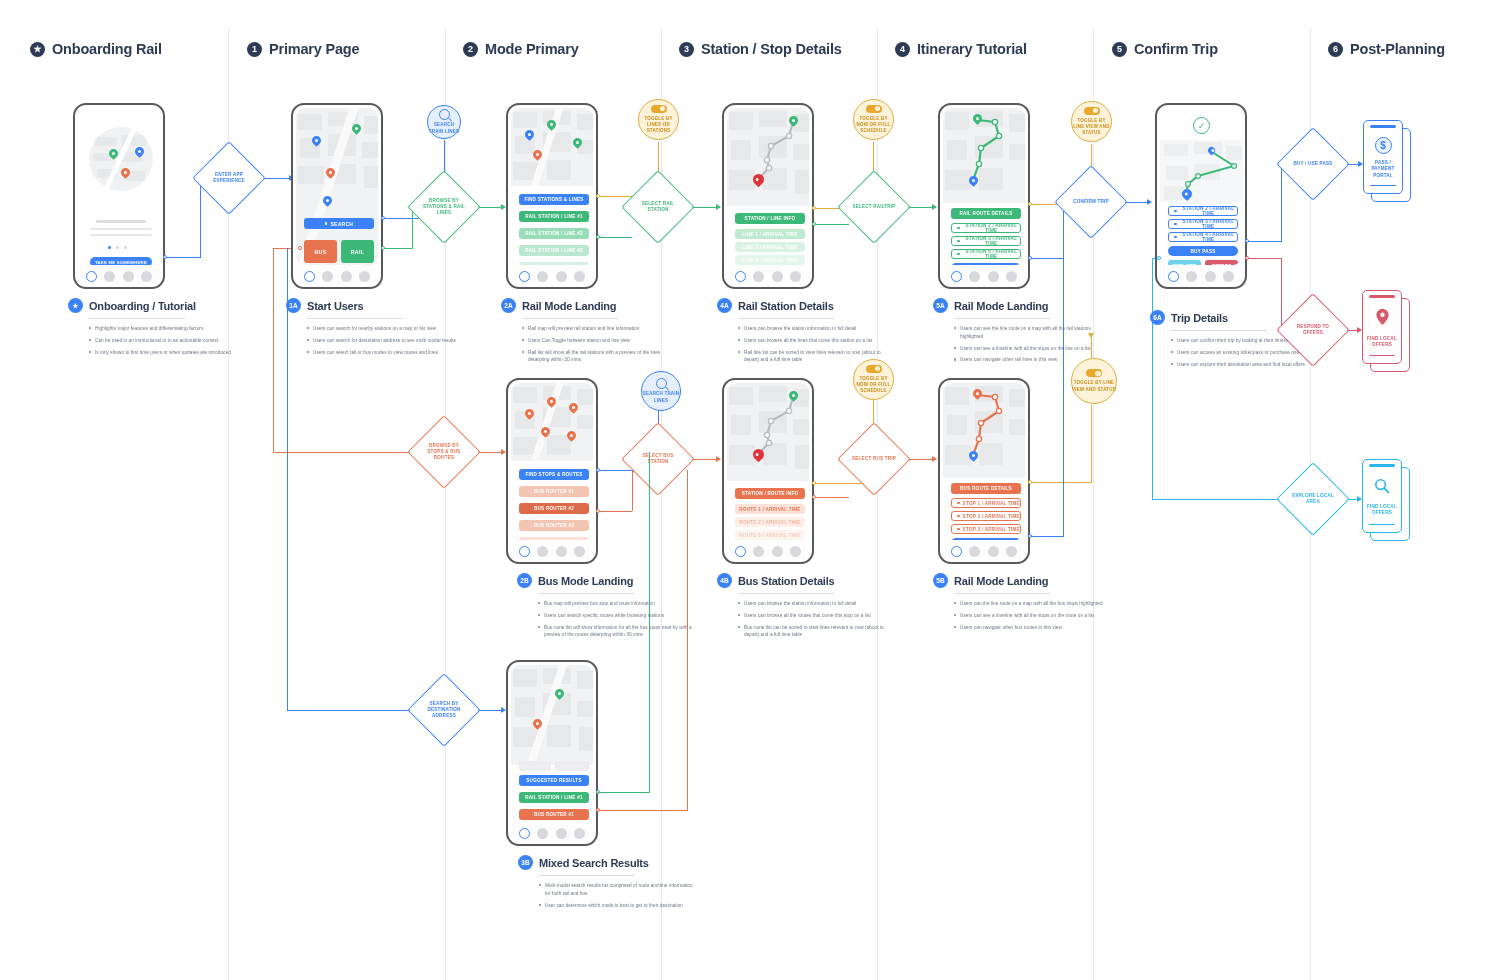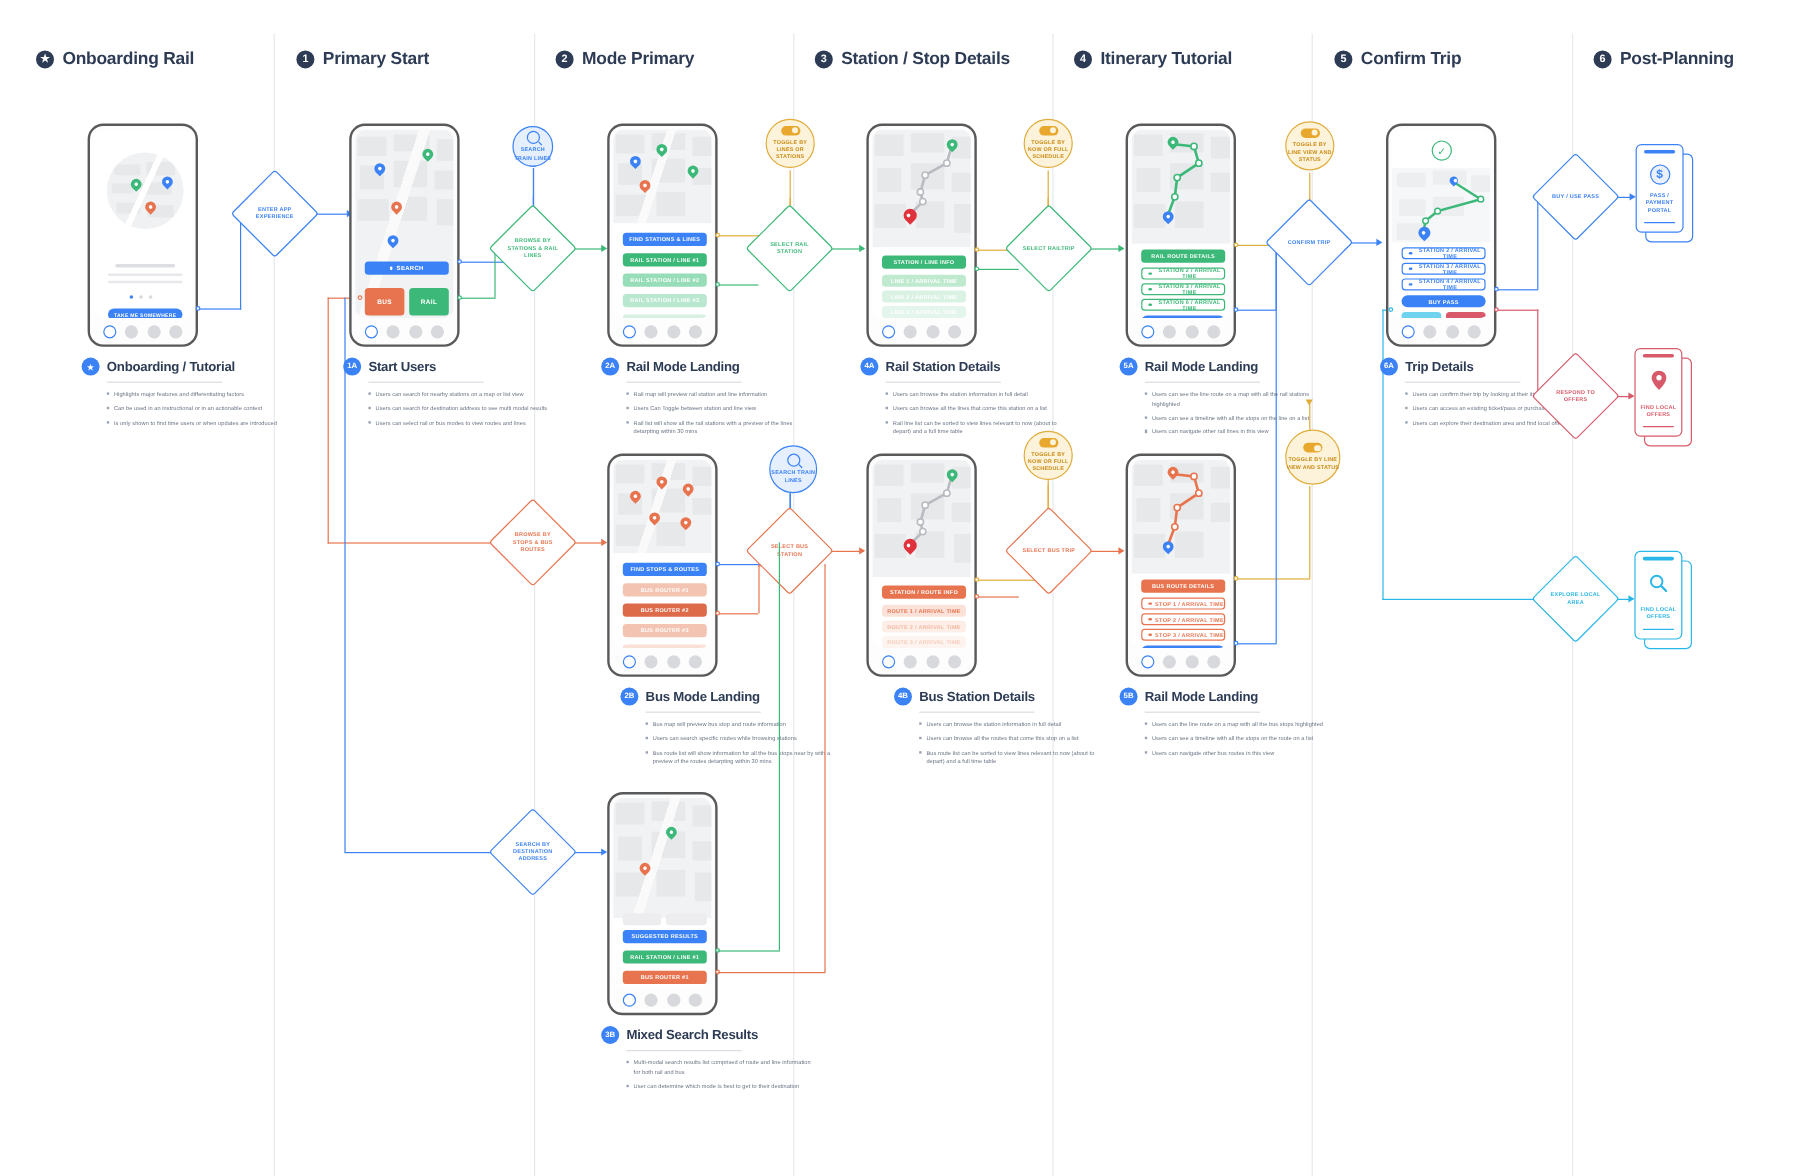--- a/index.html
+++ b/index.html
@@ -100,21 +100,21 @@
   <div class="col-div" style="left:877px"></div>
   <div class="col-div" style="left:1093px"></div>
   <div class="col-div" style="left:1310px"></div>
 
   <div class="phase" style="left:30px">
     <div class="num">★</div>
     <div class="ttl">Onboarding Rail</div>
     </div>
   <div class="phase" style="left:247px">
     <div class="num">1</div>
-    <div class="ttl">Primary Start</div>
+    <div class="ttl">Primary Page</div>
     </div>
   <div class="phase" style="left:463px">
     <div class="num">2</div>
     <div class="ttl">Mode Primary</div>
     </div>
   <div class="phase" style="left:679px">
     <div class="num">3</div>
     <div class="ttl">Station / Stop Details</div>
     </div>
   <div class="phase" style="left:895px">
@@ -622,21 +622,21 @@
       <span class="dot active"></span>
       <span class="dot"></span>
       <span class="dot"></span>
       <span class="dot"></span>
     </div>
   </div>
   <div class="cdot" style="left:1245px;top:239px;border-color:#3b82f6"></div>
   <div class="cdot" style="left:1245px;top:256px;border-color:#d85a6a"></div>
   <div class="cdot" style="left:1157px;top:256px;border-color:#29b6e8"></div>
 
-  <div class="caption" style="left:1150px;top:298px">
+  <div class="caption" style="left:1150px;top:310px">
     <div class="chead">
         <div class="cnum">6A</div>
       <div class="cttl">Trip Details</div>
       </div>
     <div class="rule"></div>
     <ul>
       <li>Users can confirm their trip by looking at their itinerary</li>
       <li>Users can access an existing ticket/pass or purchase one/multiple</li>
       <li>Users can explore their destination area and find local offers</li>
     </ul>
@@ -796,21 +796,21 @@
     <div class="navbar">
       <span class="dot active"></span>
       <span class="dot"></span>
       <span class="dot"></span>
       <span class="dot"></span>
     </div>
   </div>
   <div class="cdot" style="left:812px;top:481px;border-color:#e0ac3a"></div>
   <div class="cdot" style="left:812px;top:495px;border-color:#e8744f"></div>
 
-  <div class="caption" style="left:745px;top:573px">
+  <div class="caption" style="left:717px;top:573px">
     <div class="chead">
         <div class="cnum">4B</div>
       <div class="cttl">Bus Station Details</div>
       </div>
     <div class="rule"></div>
     <ul>
       <li>Users can browse the station information in full detail</li>
       <li>Users can browse all the routes that come this stop on a list</li>
       <li>Bus route list can be sorted to view lines relevant to now (about to depart) and a full time table</li>
     </ul>
@@ -927,21 +927,21 @@
     </div>
   </div>
   <div class="cdot" style="left:596px;top:790px;border-color:#3cb878"></div>
   <div class="cdot" style="left:596px;top:808px;border-color:#e8744f"></div>
 
   <div class="ln h" style="left:598px;top:792px;width:52px;background:#3cb878"></div>
   <div class="ln v" style="left:649px;top:452px;height:340px;background:#3cb878"></div>
   <div class="ln h" style="left:598px;top:810px;width:90px;background:#e8744f"></div>
   <div class="ln v" style="left:687px;top:470px;height:340px;background:#e8744f"></div>
 
-  <div class="caption" style="left:501px;top:855px">
+  <div class="caption" style="left:518px;top:855px">
     <div class="chead">
         <div class="cnum">3B</div>
       <div class="cttl">Mixed Search Results</div>
       </div>
     <div class="rule"></div>
     <ul>
       <li>Multi-modal search results list comprised of route and line information for both rail and bus</li>
       <li>User can determine which mode is best to get to their destination</li>
     </ul>
   </div>

